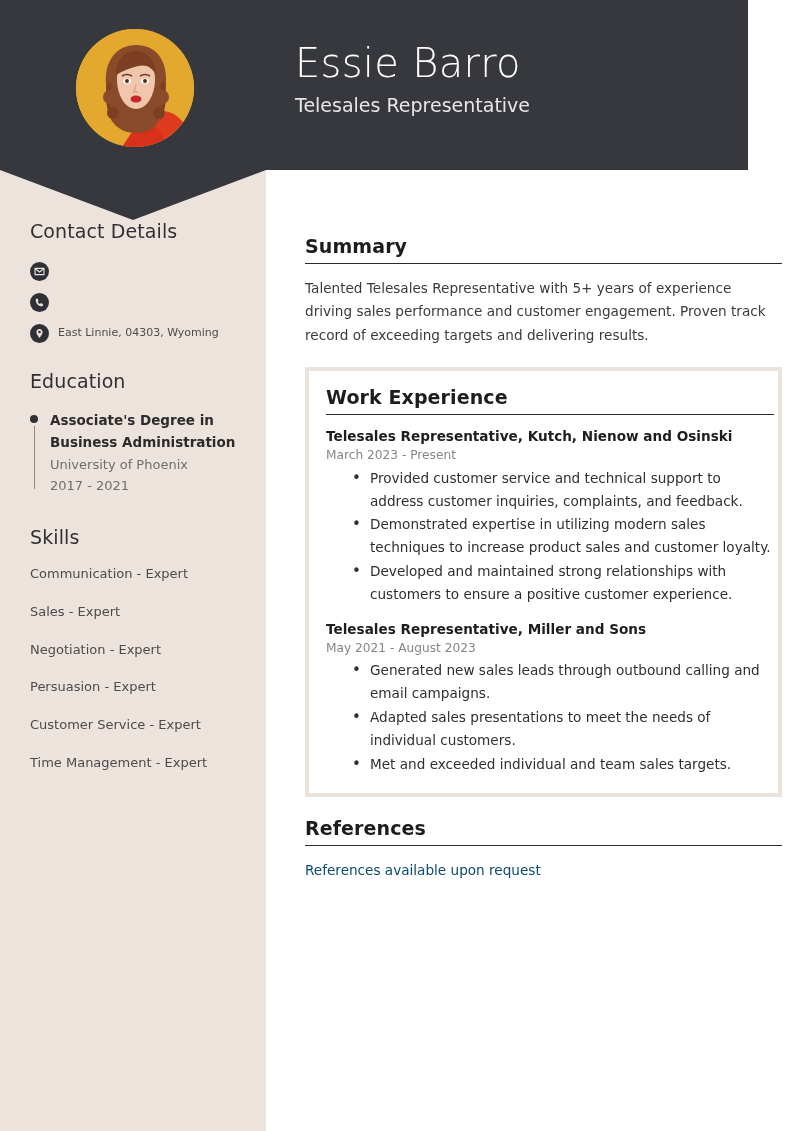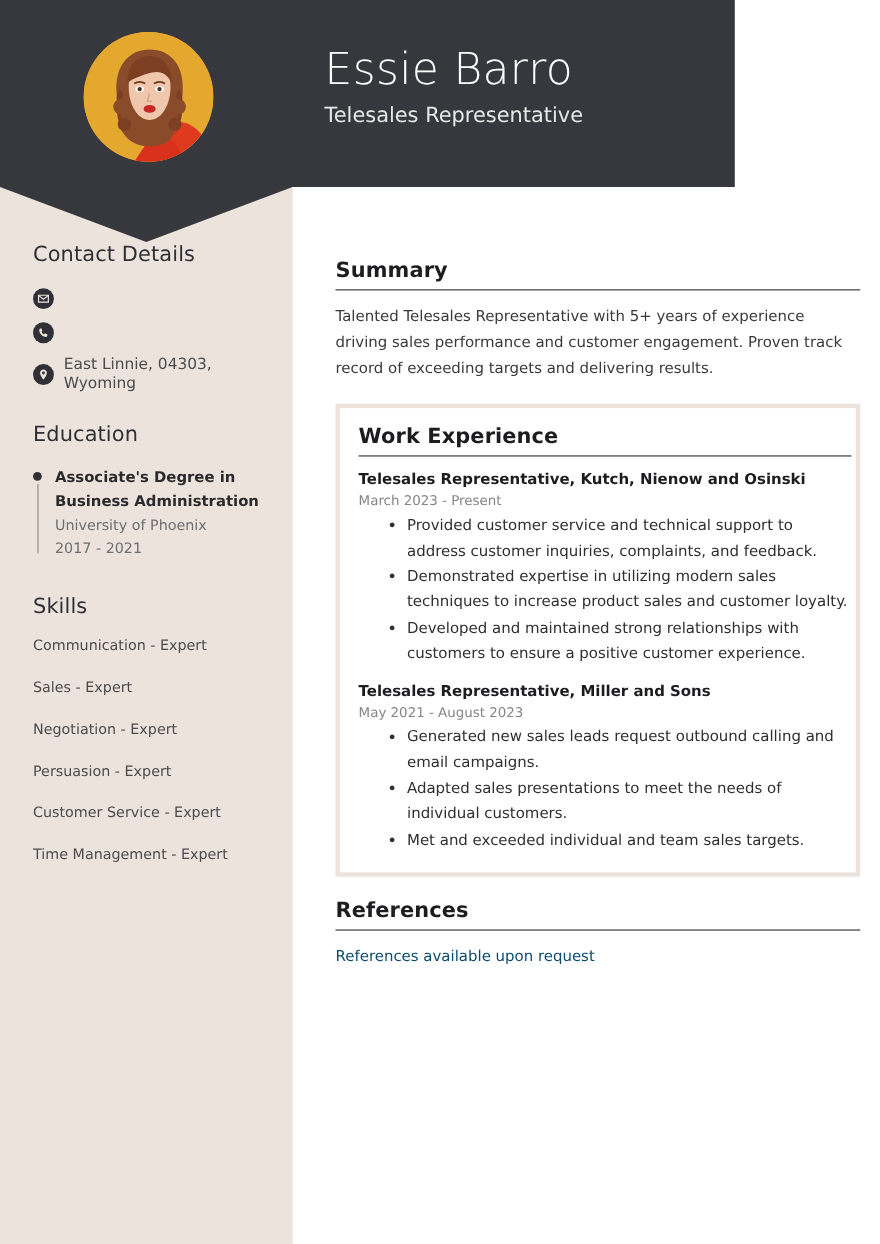--- a/index.html
+++ b/index.html
@@ -30,21 +30,21 @@
     left:0; top:0;
     width:266px;
     height:1131px;
     background:#EDE3DD;
   }
 
   
   .header {
     position:absolute;
     left:0; top:0;
-    width:668px;
+    width:748px;
     height:170px;
     background:#36383E;
     z-index:3;
   }
 
   
   .header-chevron {
     position:absolute;
     left:0; top:170px;
     width:266px;
@@ -117,21 +117,21 @@
     flex:0 0 auto;
     width:19px; height:19px;
     border-radius:50%;
     background:#2f3036;
     display:flex;
     align-items:center;
     justify-content:center;
   }
   .contact-icon svg { width:11px; height:11px; fill:#EDE3DD; display:block; }
   .contact-text {
-    font-size:14px;
+    font-size:11px;
     color:#4b4b4d;
     line-height:1.3;
   }
 
   
   .edu-entry {
     position:relative;
     padding-left:20px;
   }
   .edu-dot {
@@ -373,21 +373,21 @@
           <li>Provided customer service and technical support to address customer inquiries, complaints, and feedback.</li>
           <li>Demonstrated expertise in utilizing modern sales techniques to increase product sales and customer loyalty.</li>
           <li>Developed and maintained strong relationships with customers to ensure a positive customer experience.</li>
         </ul>
       </div>
 
       <div class="job">
         <div class="job-role">Telesales Representative, Miller and Sons</div>
         <div class="job-dates">May 2021 - August 2023</div>
         <ul class="job-bullets">
-          <li>Generated new sales leads request outbound calling and email campaigns.</li>
+          <li>Generated new sales leads through outbound calling and email campaigns.</li>
           <li>Adapted sales presentations to meet the needs of individual customers.</li>
           <li>Met and exceeded individual and team sales targets.</li>
         </ul>
       </div>
     </div>
 
     <div class="section">
       <div class="section-heading">References</div>
       <div class="references-text">References available upon request</div>
     </div>

